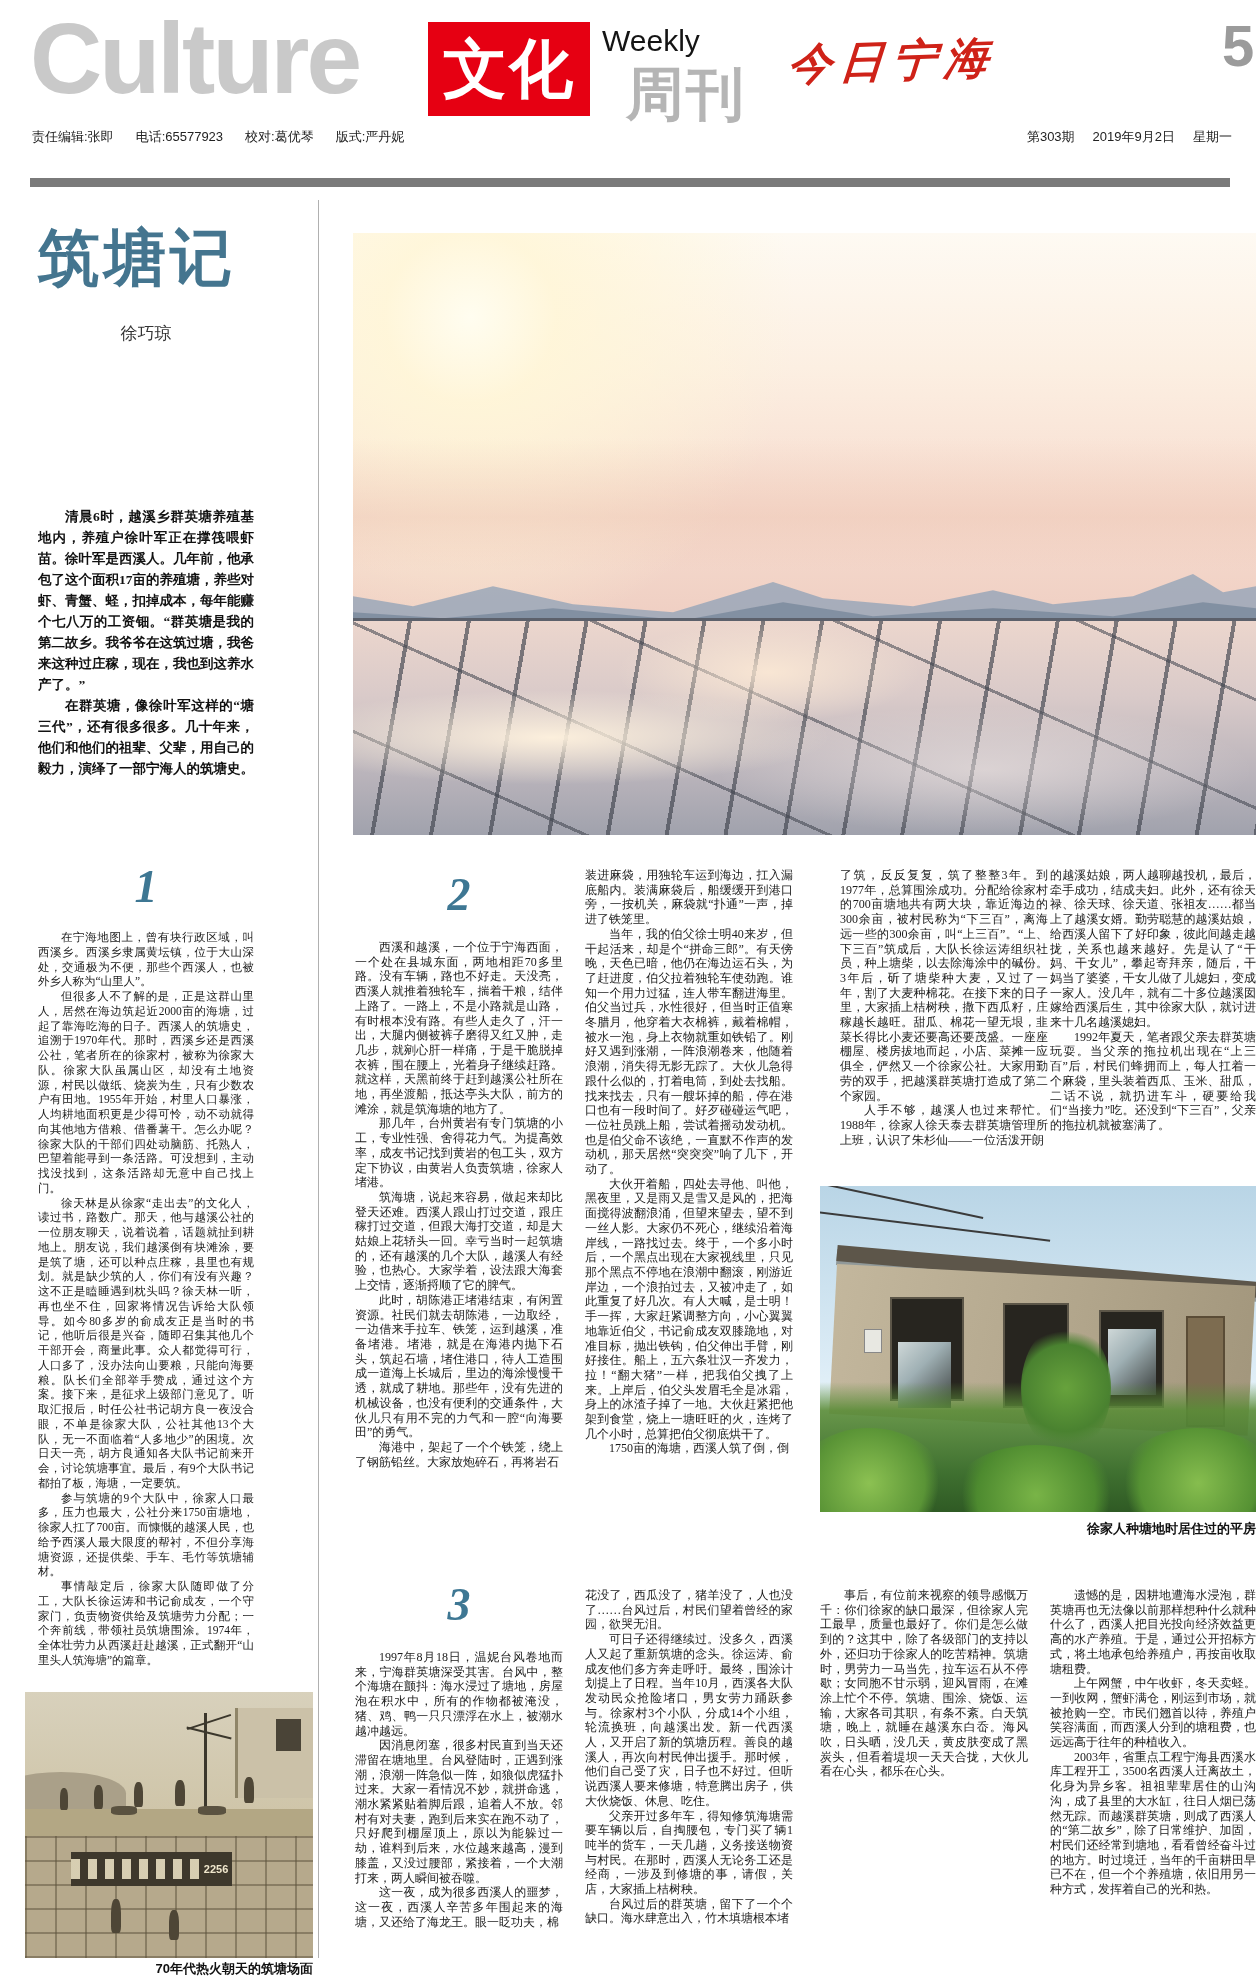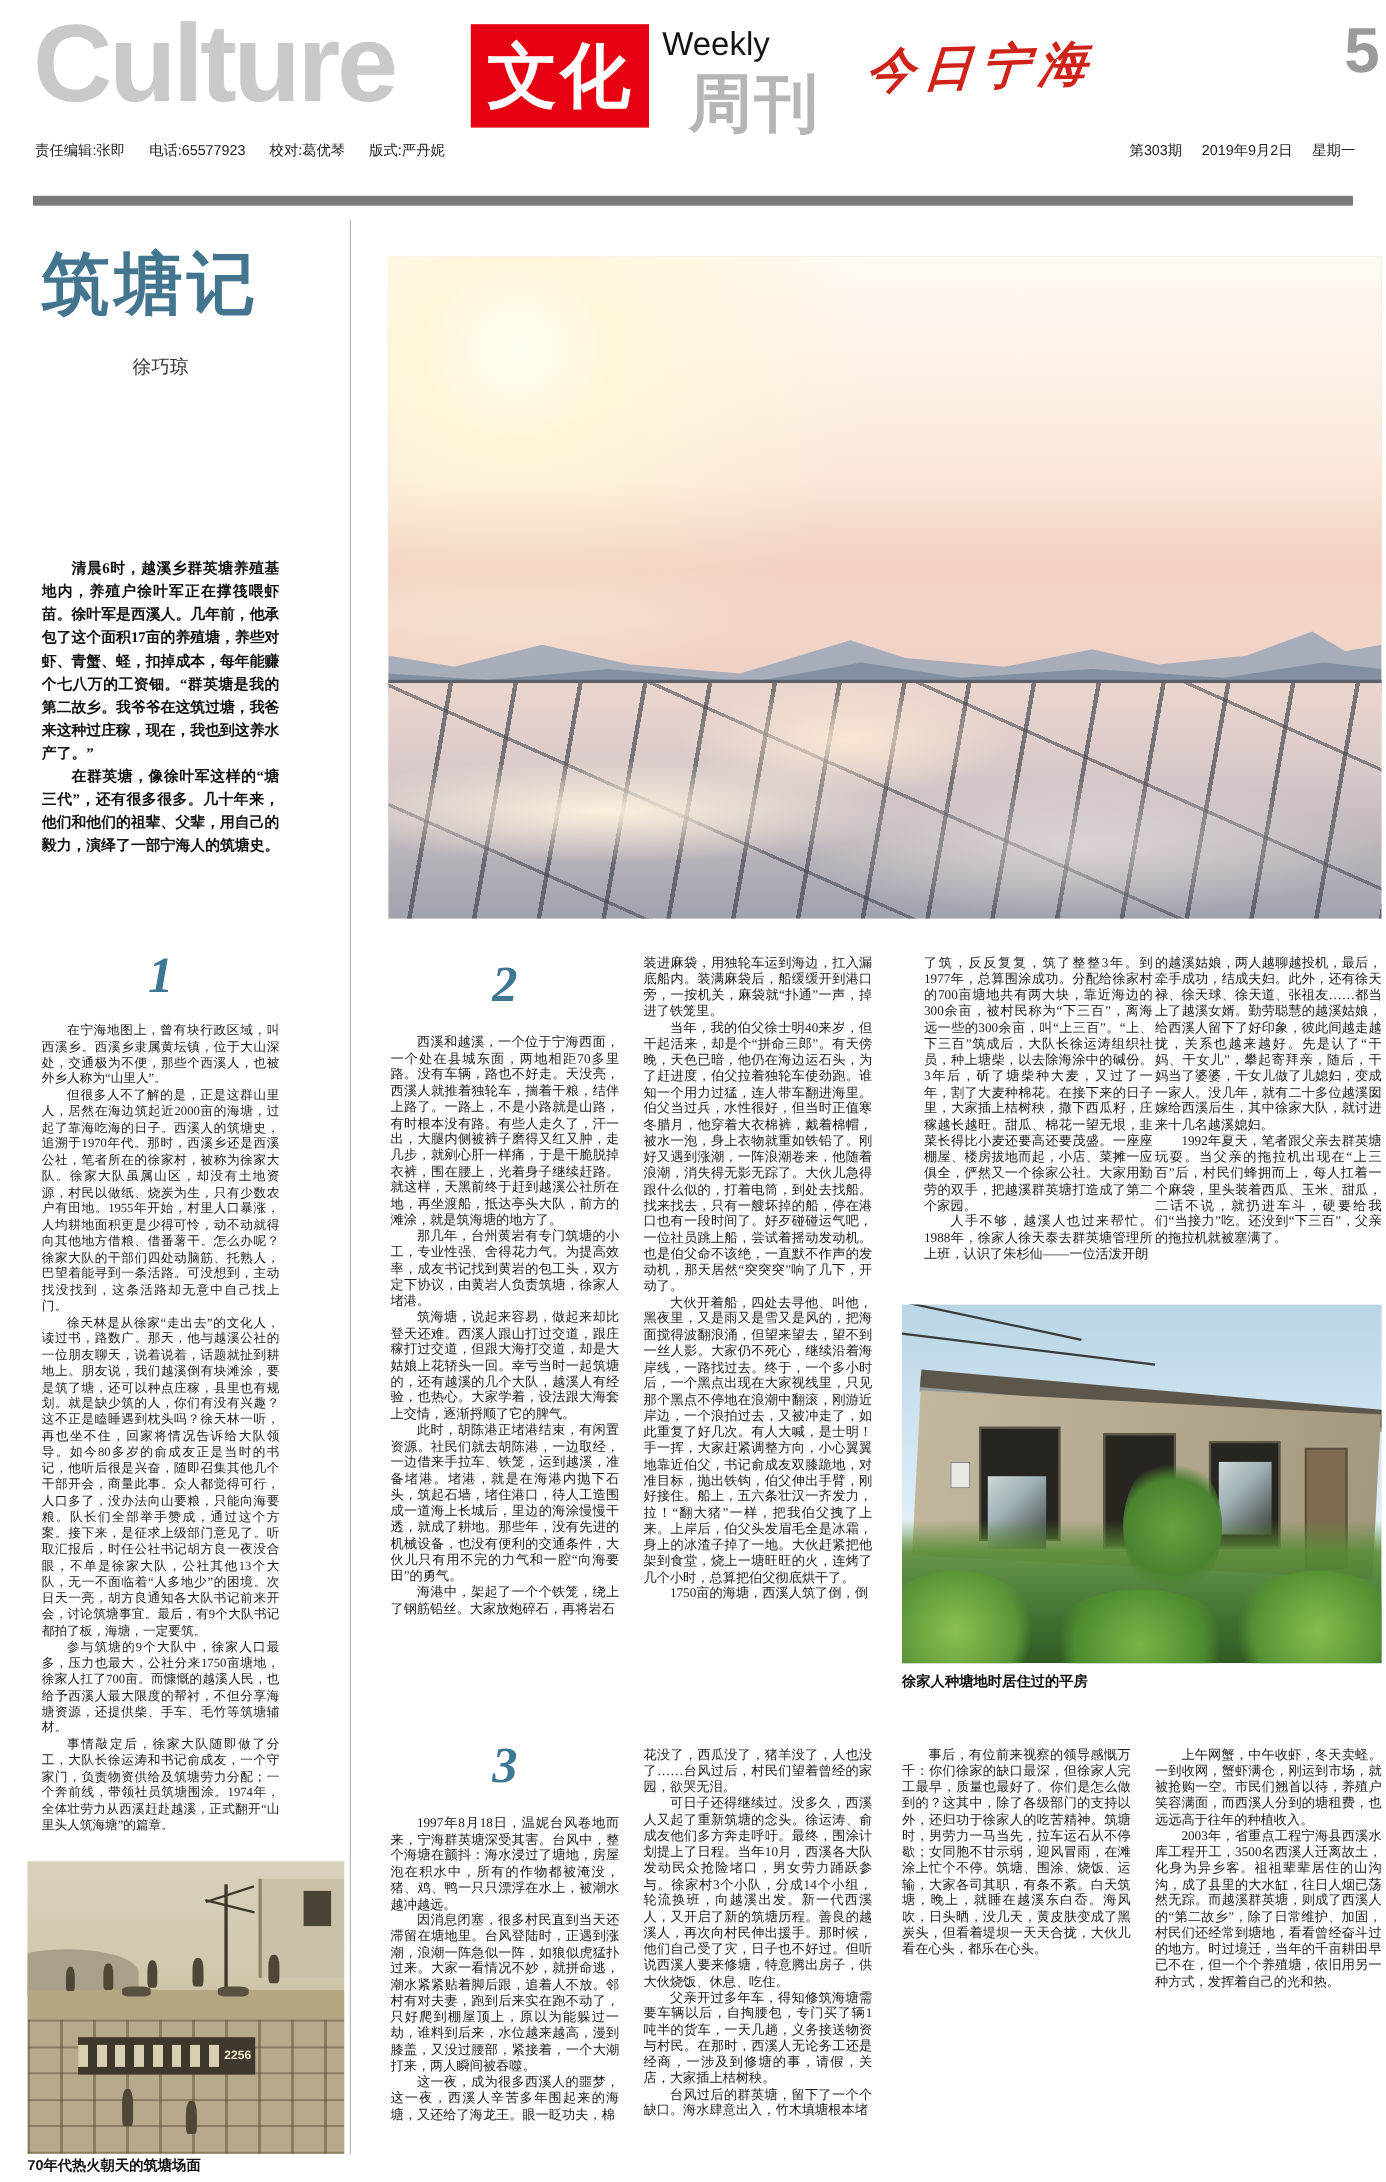--- a/index.html
+++ b/index.html
@@ -35,21 +35,21 @@
   .ca2{left:355px;top:940px;height:620px;}
   .cb2{left:585px;top:868px;height:674px;}
   .cc2{left:840px;top:868px;height:312px;}
   .cd2{left:1050px;top:868px;height:312px;width:206px;}
   .n2{left:355px;top:872px;width:208px;}
   .n3{left:355px;top:1582px;width:208px;}
   .ca3{left:355px;top:1650px;height:332px;}
   .cb3{left:585px;top:1588px;height:396px;}
   .cc3{left:820px;top:1588px;height:396px;}
   .cd3{left:1050px;top:1588px;height:396px;width:206px;}
-  .caption{font-weight:bold;font-size:13px;color:#111;text-align:left;font-family:"Liberation Sans","DejaVu Sans",sans-serif;}
+  .caption{font-weight:bold;font-size:13px;color:#111;text-align:right;font-family:"Liberation Sans","DejaVu Sans",sans-serif;}
   
   .photo-main{left:353px;top:233px;width:903px;height:602px;overflow:hidden;background:#f3ddd2;}
   .pm-sky{position:absolute;left:0;top:0;width:100%;height:64%;background:linear-gradient(180deg,#fefaf3 0%,#fcefe2 35%,#f7ddd0 70%,#efcfc3 100%);}
   .pm-sun{position:absolute;left:0;top:0;width:100%;height:70%;background:radial-gradient(circle at 13% 20%,rgba(255,253,240,1) 0%,rgba(255,246,216,.9) 10%,rgba(255,238,210,0) 38%);}
   .pm-haze{position:absolute;left:0;top:34%;width:100%;height:22%;background:linear-gradient(180deg,rgba(238,200,180,0) 0%,rgba(236,196,178,.45) 60%,rgba(226,188,172,0) 100%);}
   .pm-mts{position:absolute;left:0;top:52%;width:100%;height:14%;}
   .pm-ponds{position:absolute;left:0;top:64%;width:100%;height:36%;background:linear-gradient(180deg,#ecd6cd 0%,#d9cac9 35%,#bab4bb 70%,#9fa1ac 100%);border-top:3px solid rgba(70,75,85,.75);}
   .pm-ponds::before{content:"";position:absolute;inset:0;background:repeating-linear-gradient(100deg,rgba(62,66,76,0) 0 54px,rgba(62,66,76,.65) 54px 58px);}
   .pm-ponds::after{content:"";position:absolute;inset:0;background:repeating-linear-gradient(24deg,rgba(62,66,76,0) 0 96px,rgba(62,66,76,.55) 96px 99px);}
   .pm-glare{position:absolute;left:0;top:64%;width:100%;height:36%;background:radial-gradient(ellipse at 22% 55%,rgba(255,242,222,.95) 0%,rgba(255,242,222,0) 28%),radial-gradient(ellipse at 46% 25%,rgba(255,236,214,.8) 0%,rgba(255,236,214,0) 22%),radial-gradient(ellipse at 70% 70%,rgba(250,240,235,.5) 0%,rgba(250,240,235,0) 30%);}
@@ -217,15 +217,16 @@
   <p>可日子还得继续过。没多久，西溪人又起了重新筑塘的念头。徐运涛、俞成友他们多方奔走呼吁。最终，围涂计划提上了日程。当年10月，西溪各大队发动民众抢险堵口，男女劳力踊跃参与。徐家村3个小队，分成14个小组，轮流换班，向越溪出发。新一代西溪人，又开启了新的筑塘历程。善良的越溪人，再次向村民伸出援手。那时候，他们自己受了灾，日子也不好过。但听说西溪人要来修塘，特意腾出房子，供大伙烧饭、休息、吃住。</p>
   <p>父亲开过多年车，得知修筑海塘需要车辆以后，自掏腰包，专门买了辆1吨半的货车，一天几趟，义务接送物资与村民。在那时，西溪人无论务工还是经商，一涉及到修塘的事，请假，关店，大家插上桔树秧。</p>
   <p>台风过后的群英塘，留下了一个个缺口。海水肆意出入，竹木填塘根本堵</p>
 </div>
 
 <div class="abs col cc3">
   <p>事后，有位前来视察的领导感慨万千：你们徐家的缺口最深，但徐家人完工最早，质量也最好了。你们是怎么做到的？这其中，除了各级部门的支持以外，还归功于徐家人的吃苦精神。筑塘时，男劳力一马当先，拉车运石从不停歇；女同胞不甘示弱，迎风冒雨，在滩涂上忙个不停。筑塘、围涂、烧饭、运输，大家各司其职，有条不紊。白天筑塘，晚上，就睡在越溪东白岙。海风吹，日头晒，没几天，黄皮肤变成了黑炭头，但看着堤坝一天天合拢，大伙儿看在心头，都乐在心头。</p>
 </div>
 
 <div class="abs col cd3">
+  <p>遗憾的是，因耕地遭海水浸泡，群英塘再也无法像以前那样想种什么就种什么了，西溪人把目光投向经济效益更高的水产养殖。于是，通过公开招标方式，将土地承包给养殖户，再按亩收取塘租费。</p>
   <p>上午网蟹，中午收虾，冬天卖蛏。一到收网，蟹虾满仓，刚运到市场，就被抢购一空。市民们翘首以待，养殖户笑容满面，而西溪人分到的塘租费，也远远高于往年的种植收入。</p>
   <p>2003年，省重点工程宁海县西溪水库工程开工，3500名西溪人迁离故土，化身为异乡客。祖祖辈辈居住的山沟沟，成了县里的大水缸，往日人烟已荡然无踪。而越溪群英塘，则成了西溪人的“第二故乡”，除了日常维护、加固，村民们还经常到塘地，看看曾经奋斗过的地方。时过境迁，当年的千亩耕田早已不在，但一个个养殖塘，依旧用另一种方式，发挥着自己的光和热。</p>
 </div>
 
 </body></html>

